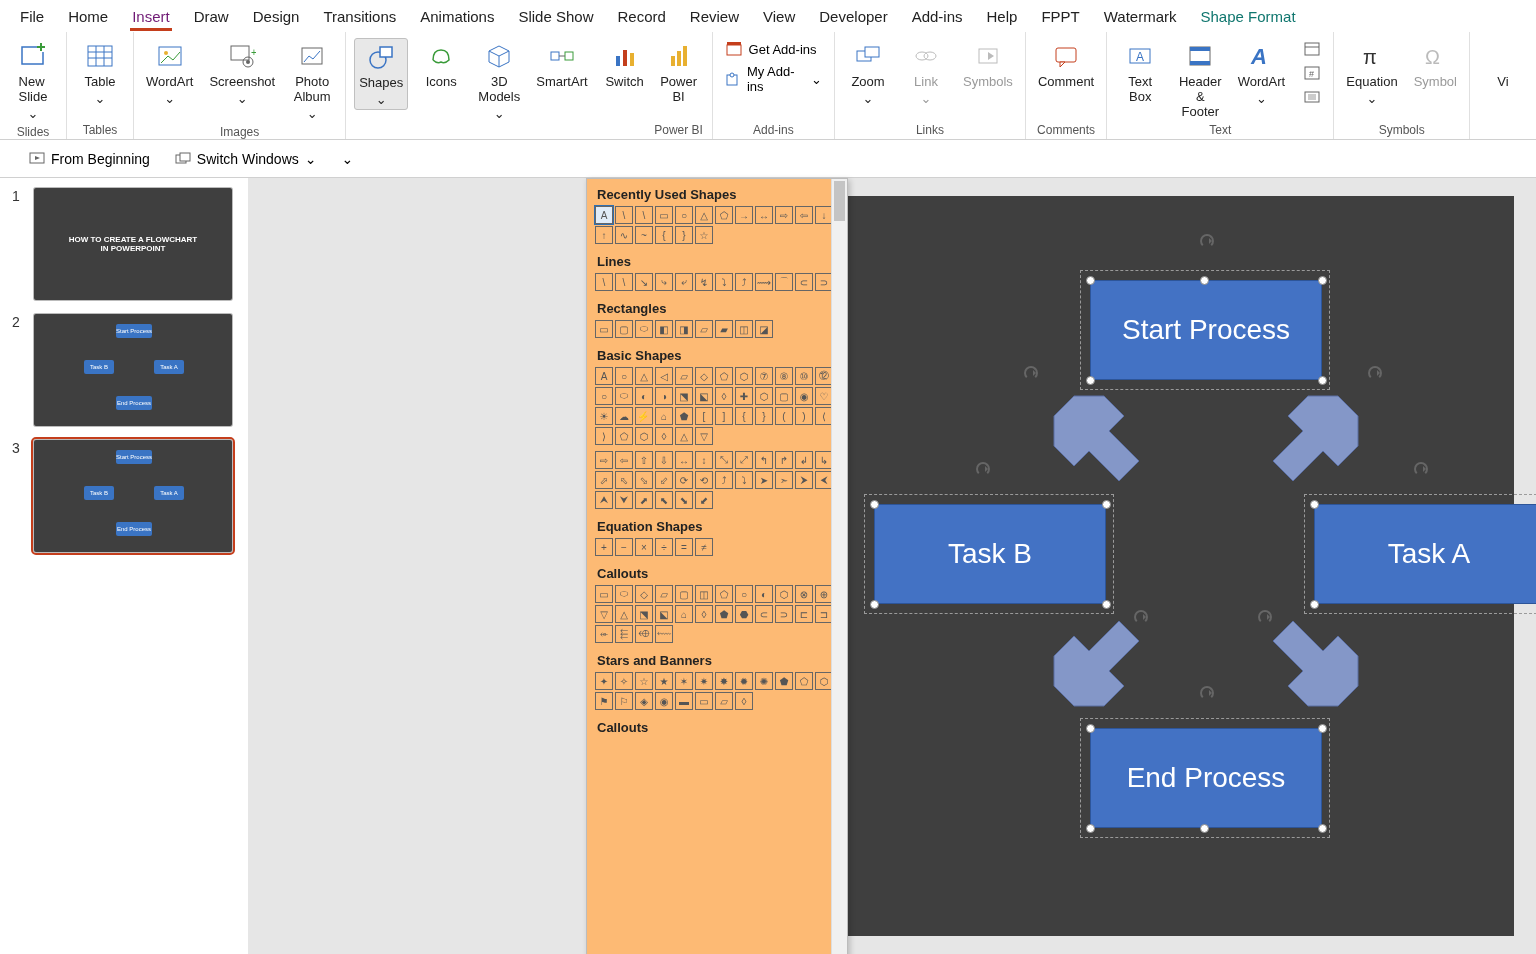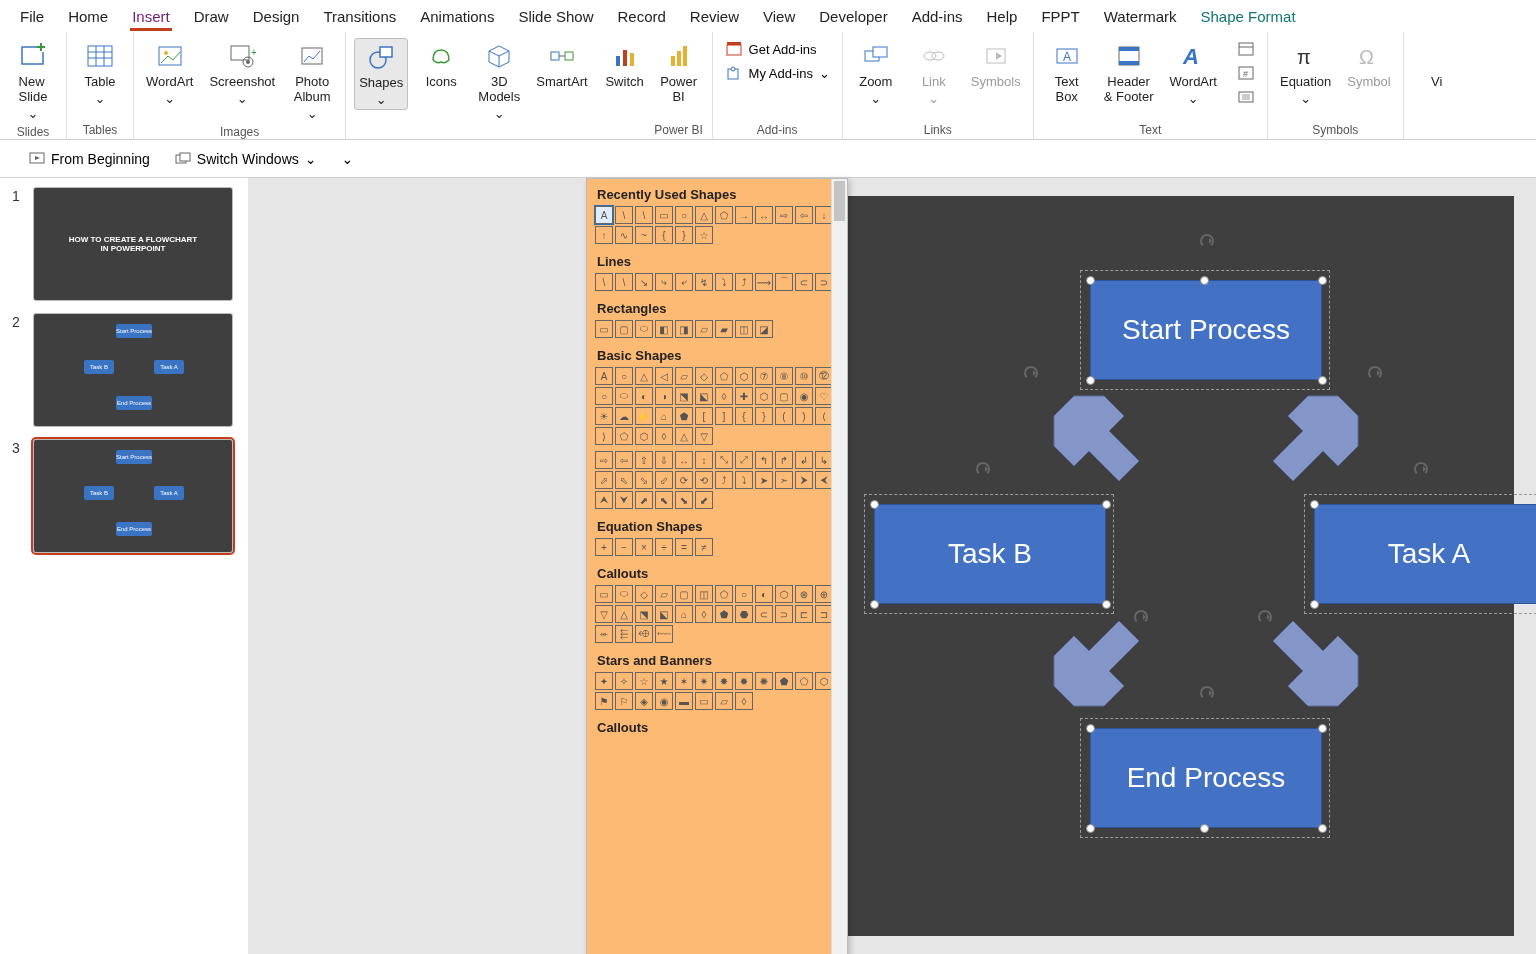--- a/index.html
+++ b/index.html
@@ -293,20 +293,34 @@
               <rect x="5" y="7" width="18" height="14" fill="none" stroke="#bbb"></rect>
               <polygon points="14,10 20,14 14,18" fill="#bbb"></polygon>
             </svg>
           </span>
         <span>Symbols</span>
       </div>
     </div>
     <div class="group-label">Links</div>
   </div>
 
+  <div class="group">
+    <div class="group-buttons">
+      <div class="big-btn">
+        <span class="ico">
+            <svg width="28" height="28">
+              <rect x="4" y="6" width="20" height="14" rx="2" fill="none" stroke="#c43e1c"></rect>
+              <polygon points="8,20 8,25 13,20" fill="#fff" stroke="#c43e1c"></polygon>
+            </svg>
+          </span>
+        <span>Comment</span>
+      </div>
+    </div>
+    <div class="group-label">Comments</div>
+  </div>
 
   <div class="group">
     <div class="group-buttons">
       <div class="big-btn">
         <span class="ico">
             <svg width="28" height="28">
               <rect x="4" y="7" width="20" height="14" fill="none" stroke="#3a74c4"></rect>
               <text x="10" y="19" font-size="12" fill="#3a74c4">A</text>
             </svg>
           </span>

